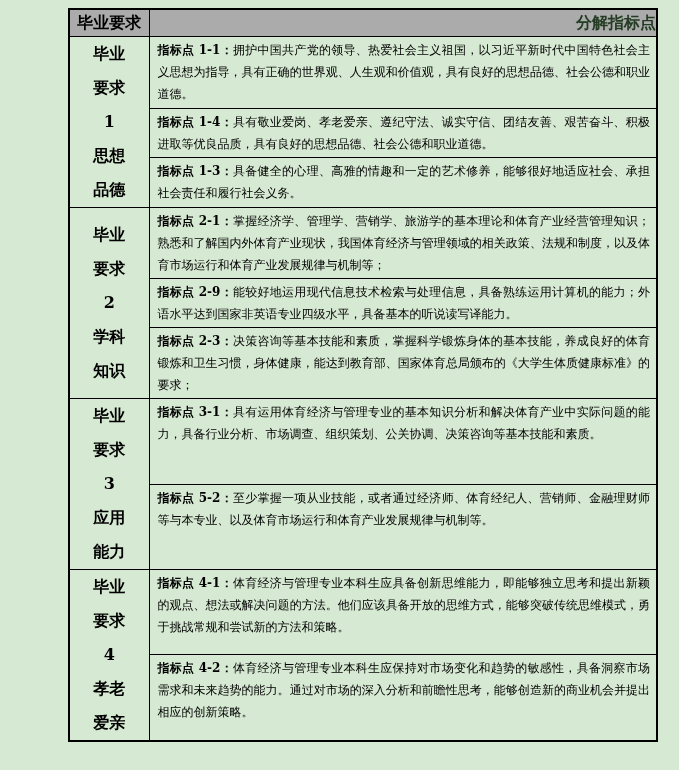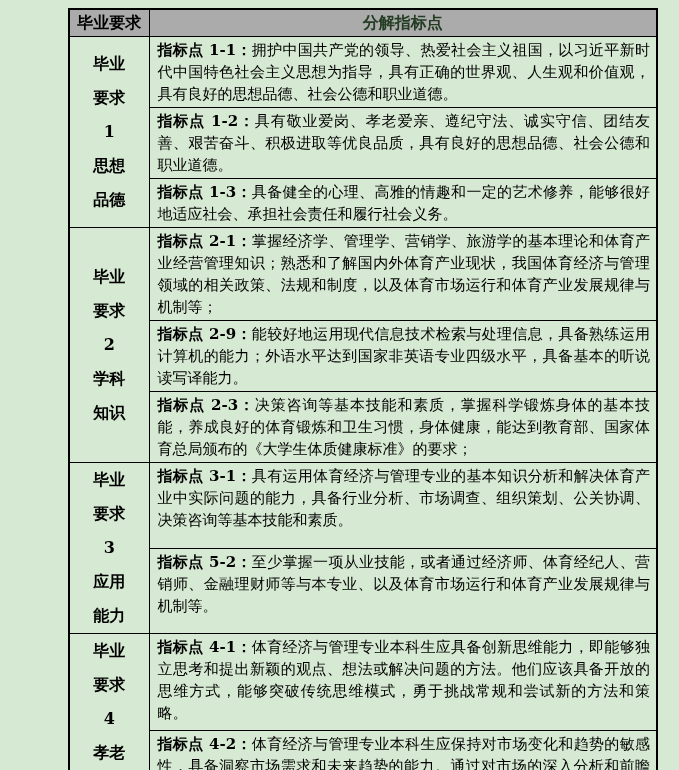--- a/index.html
+++ b/index.html
@@ -21,29 +21,29 @@
     position:absolute;left:68px;top:8px;width:588px;
     border-collapse:collapse;table-layout:fixed;
     border:2px solid var(--border-color);
   }
   .req-table th,.req-table td{border:1px solid var(--border-color);}
   .req-table th{
     background:var(--header-bg);
     font-size:16px;font-weight:bold;
     height:24px;padding:1px 0;text-align:center;
   }
-  th.h-ind{color:var(--header-ind-text);}
+  th.h-ind{color:var(--header-ind-text);text-align:right;}
   td.req-cell{
     text-align:center;vertical-align:middle;
     font-weight:bold;font-size:16px;line-height:34px;
     padding:0 17px;
   }
   td.ind-cell{
     vertical-align:top;text-align:justify;
-    font-size:15px;line-height:22px;
+    font-size:12px;line-height:22px;
     padding:2px 6px 2px 8px;
   }
   .ind-label{font-weight:bold;white-space:nowrap;}
 </style>
 </head>
 <body>
 
 <div class="doc">
   <table class="req-table">
     <colgroup>
@@ -60,21 +60,21 @@
       <td class="req-cell" rowspan="3">
         <div>毕业要求 1</div>
         <div>思想品德</div>
       </td>
       <td class="ind-cell">
         <span class="ind-label">指标点 1-1：</span><span>拥护中国共产党的领导、热爱社会主义祖国，以习近平新时代中国特色社会主义思想为指导，具有正确的世界观、人生观和价值观，具有良好的思想品德、社会公德和职业道德。</span>
       </td>
     </tr>
     <tr>
       <td class="ind-cell">
-        <span class="ind-label">指标点 1-2：</span><span>具有敬业爱岗、孝老爱亲、遵纪守法、诚实守信、团结友善、艰苦奋斗、积极进取等优良品质，具有良好的思想品德、社会公德和职业道德。</span>
+        <span class="ind-label">指标点 1-4：</span><span>具有敬业爱岗、孝老爱亲、遵纪守法、诚实守信、团结友善、艰苦奋斗、积极进取等优良品质，具有良好的思想品德、社会公德和职业道德。</span>
       </td>
     </tr>
     <tr>
       <td class="ind-cell">
         <span class="ind-label">指标点 1-3：</span><span>具备健全的心理、高雅的情趣和一定的艺术修养，能够很好地适应社会、承担社会责任和履行社会义务。</span>
       </td>
     </tr>
 
     <tr>
       <td class="req-cell" rowspan="3">

